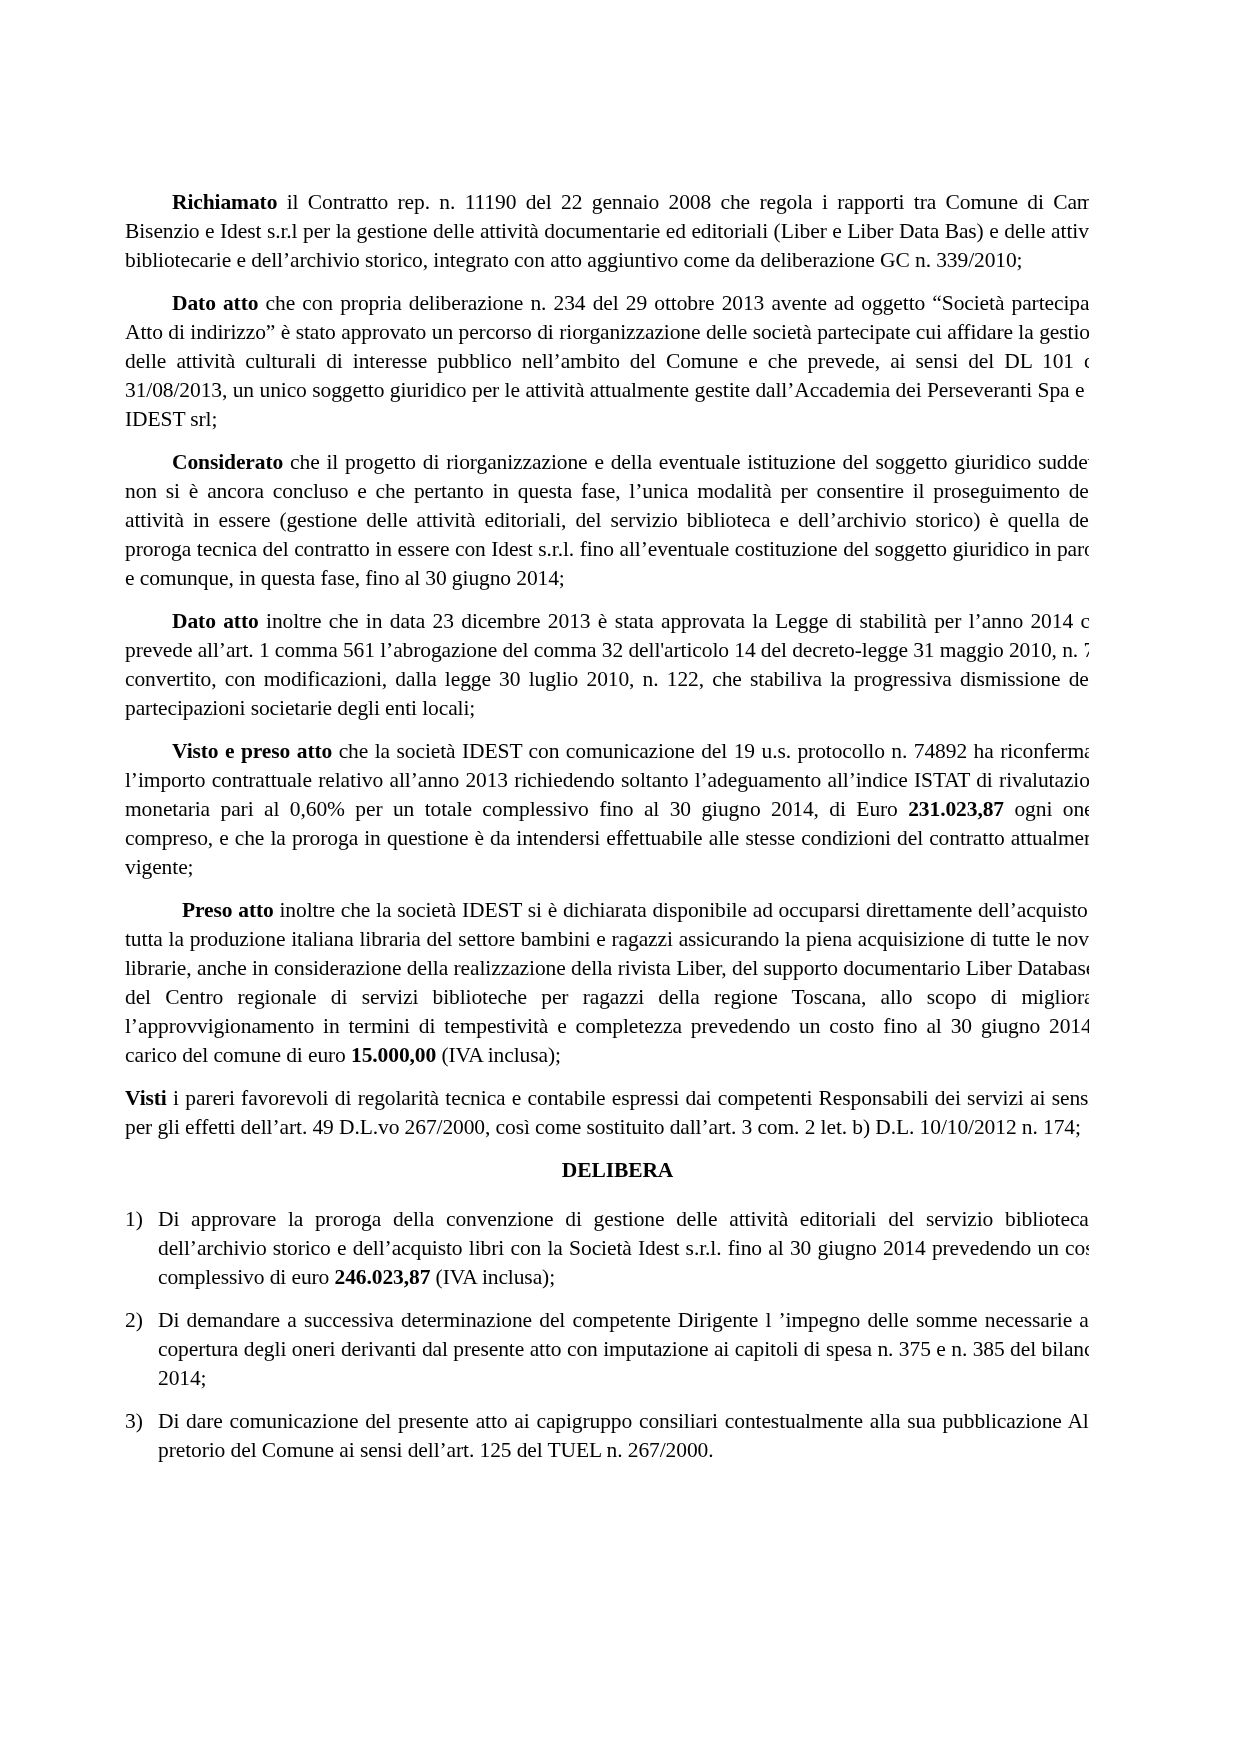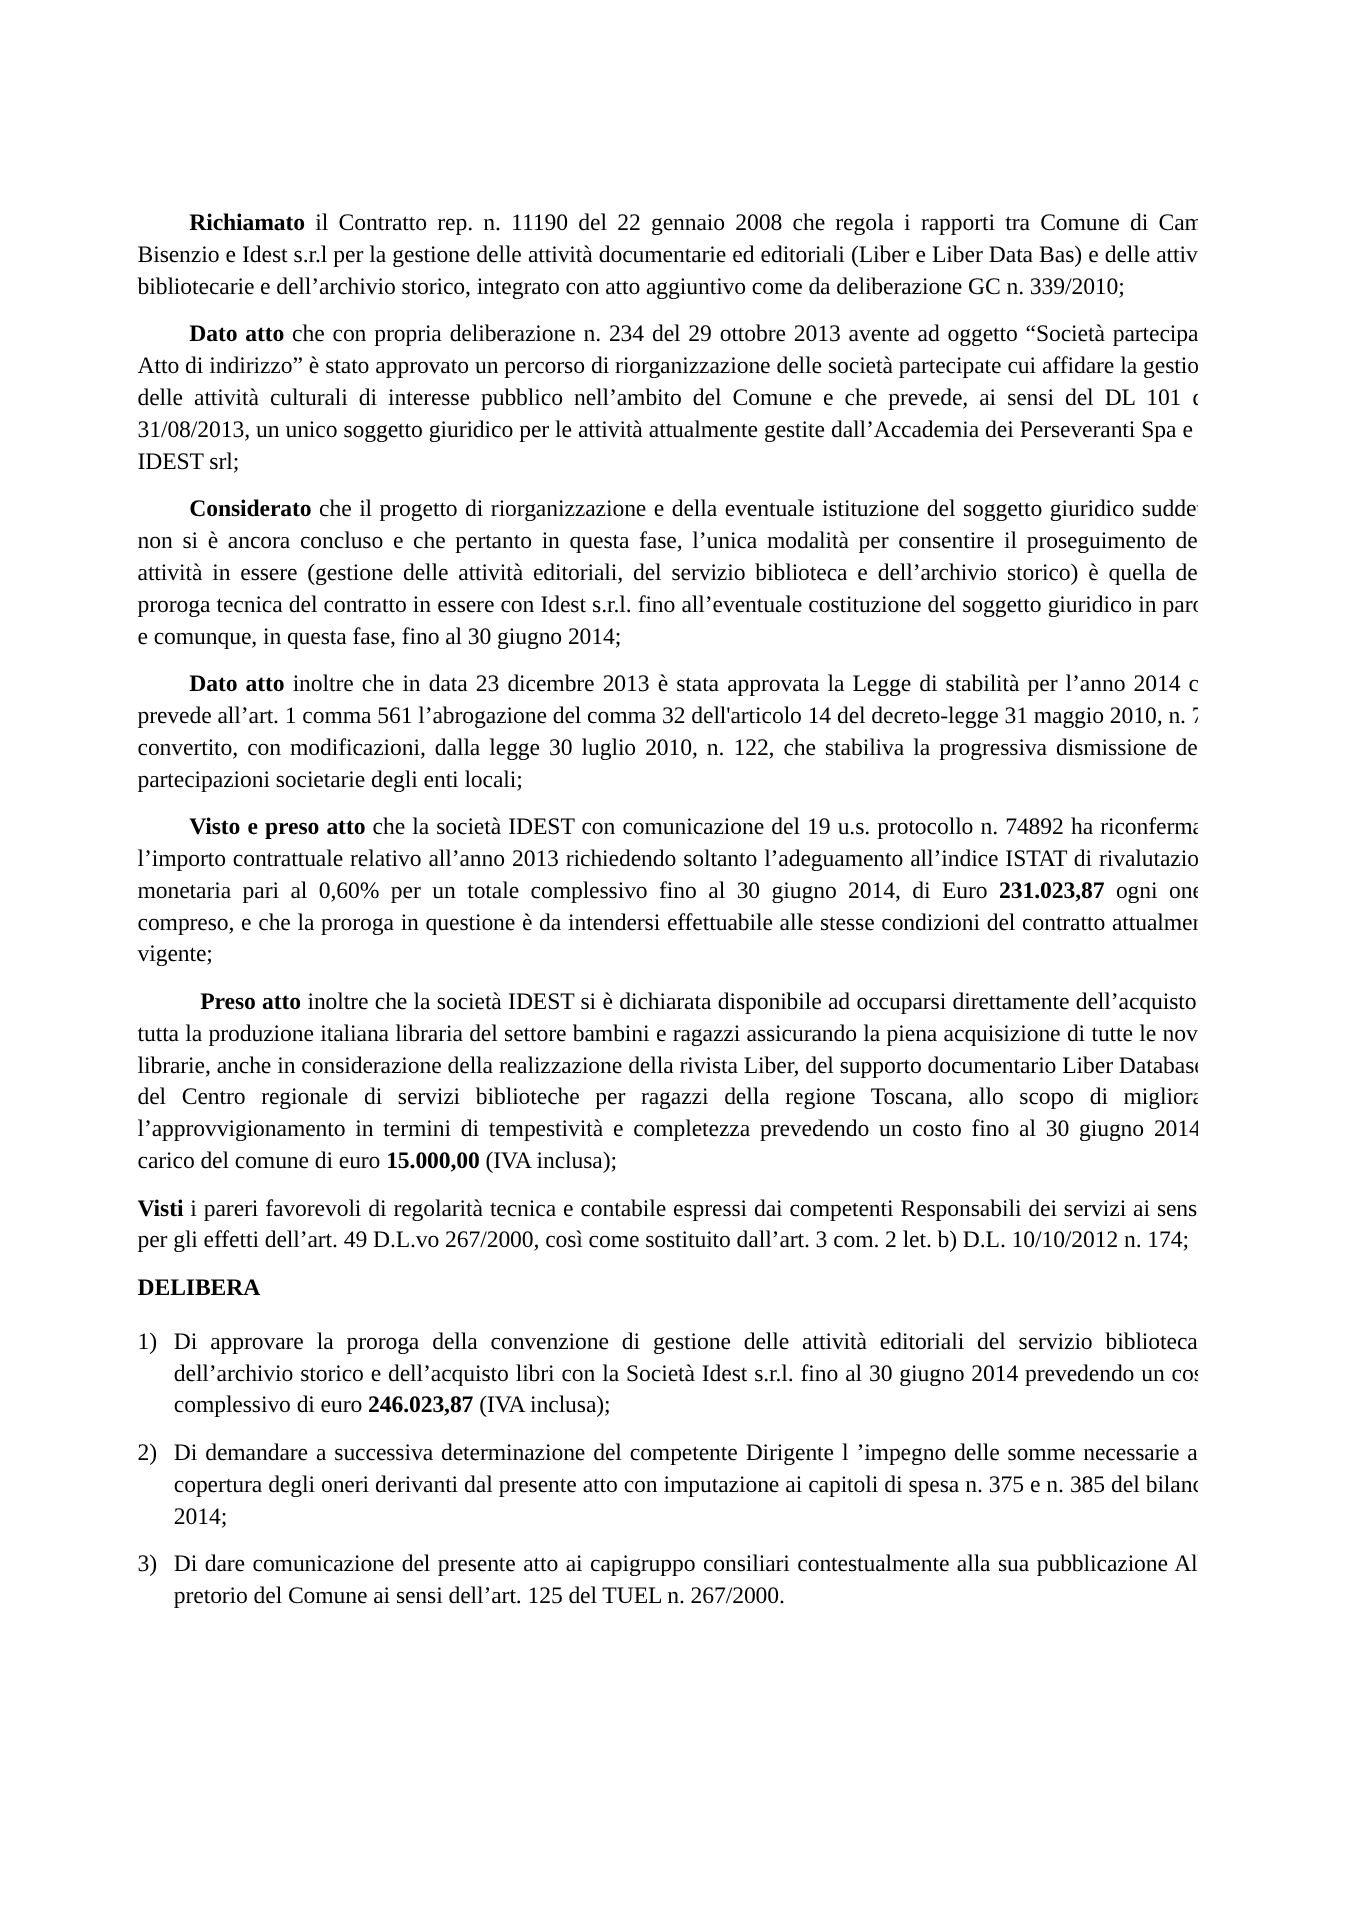--- a/index.html
+++ b/index.html
@@ -26,21 +26,21 @@
     text-align: justify;
     letter-spacing: -0.1px;
   }
   .doc p {
     margin: 0 0 14px 0;
   }
   .indent  { text-indent: 47px; }
   .indent-more { text-indent: 57px; }
   .con-voti { text-indent: 82px; }
   .heading {
-    text-align: left;
+    text-align: center;
     font-weight: bold;
     margin: 0 0 20px 0 !important;
   }
   .li {
     position: relative;
     padding-left: 33px;
     margin: 0 0 14px 0;
   }
   .li .num {
     position: absolute;

